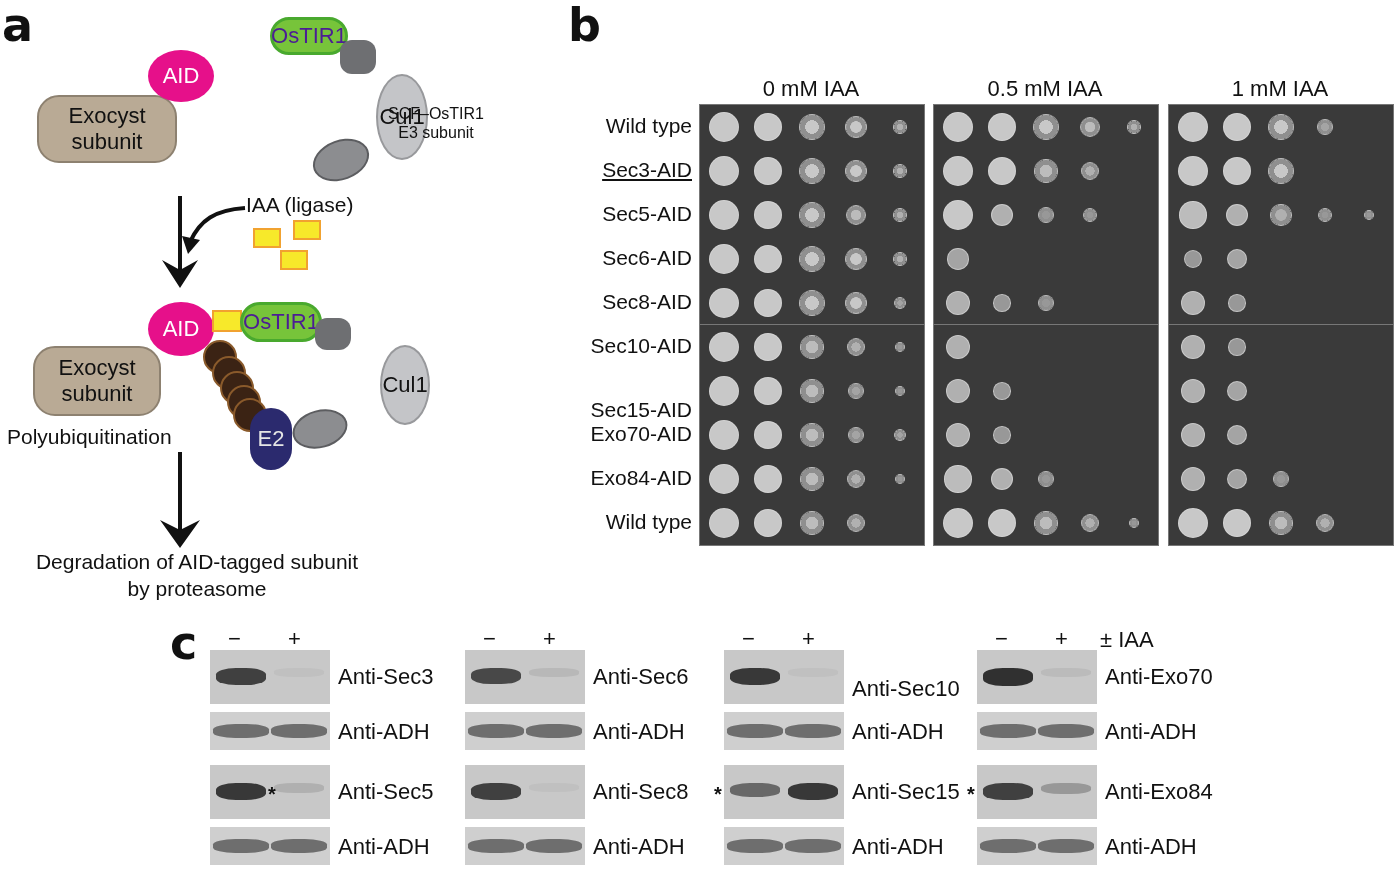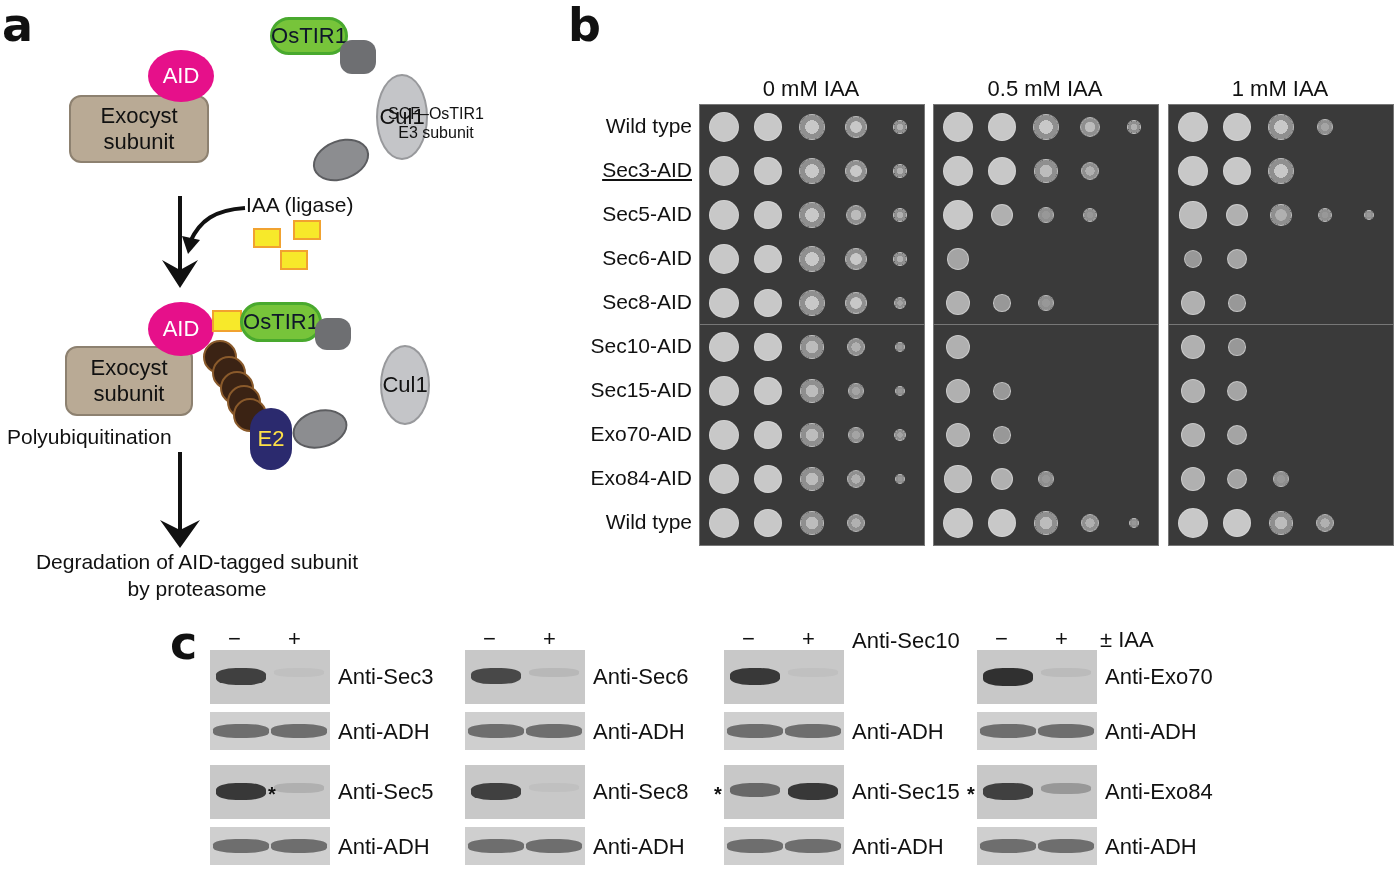--- a/index.html
+++ b/index.html
@@ -4,29 +4,29 @@
 <style>
   html, body { margin:0; padding:0; background:#ffffff; }
   body { width:1395px; height:871px; position:relative; overflow:hidden;
          font-family:"Liberation Sans", sans-serif; color:#111; }
   .abs { position:absolute; }
   .panel-letter { position:absolute; font-family:"DejaVu Sans", sans-serif; font-weight:bold;
                   font-size:46px; line-height:1; color:#111; }
   .lbl { position:absolute; font-size:21px; white-space:nowrap; }
   .shape { position:absolute; box-sizing:border-box; display:flex; align-items:center;
            justify-content:center; text-align:center; font-size:22px; }
-  .exo { background:#b9aa95; border:2px solid #8d8170; border-radius:12px; line-height:1.2;margin-left:32px; }
+  .exo { background:#b9aa95; border:2px solid #8d8170; border-radius:22px; line-height:1.2; }
   .aid { background:#e6108a; border-radius:50%; color:#fff; }
-  .ostir { background:#77c43a; border:3px solid #49a92e; border-radius:24px; color:#0f172a; }
+  .ostir { background:#77c43a; border:3px solid #49a92e; border-radius:24px; color:#4c1d95; }
   .grey-dark { background:#6e6f72; border-radius:12px; }
   .cul { background:#c4c5c8; border:2px solid #98999c; border-radius:50%;margin-left:43px; }
   .grey-oval { background:#8c8d90; border:2px solid #5c5d60; border-radius:50%; }
   .auxin { background:#f7e92a; border:2px solid #f1a230; }
   .ub { background:#3b2314; border:2px solid #8a5a2b; border-radius:50%; width:30px; height:30px; }
-  .e2 { background:#2b2a6e; color:#fde047; border-radius:22px;text-align:right; }
+  .e2 { background:#2b2a6e; color:#e5e5e5; border-radius:22px;text-align:right; }
   .plate { position:absolute; background:#3a3a3a; border:1px solid #777; box-sizing:border-box; }
   .col-head { position:absolute; font-size:22px; text-align:center; }
   .row-lbl { position:absolute; font-size:21px; text-align:right; width:130px; }
   .spot { position:absolute; border-radius:50%; }
   .blot { position:absolute; background:#cfcfcf; box-sizing:border-box; }
   .band { position:absolute; border-radius:40%; }
   .ab { position:absolute; font-size:22px; white-space:nowrap; }
   .pm { position:absolute; font-size:22px; }
   .star { position:absolute; font-size:20px; font-weight:bold; }
 </style>
@@ -87,21 +87,21 @@
   <div class="col-head" style="left:699px;top:76px;width:224px;">0 mM IAA</div>
   <div class="col-head" style="left:933px;top:76px;width:224px;">0.5 mM IAA</div>
   <div class="col-head" style="left:1168px;top:76px;width:224px;">1 mM IAA</div>
   <div id="rows-labels">
       <div class="row-lbl" style="left: 562px; top: 114px;">Wild type</div>
       <div class="row-lbl" style="left: 562px; top: 158px; text-decoration: underline;">Sec3-AID</div>
       <div class="row-lbl" style="left: 562px; top: 202px;">Sec5-AID</div>
       <div class="row-lbl" style="left: 562px; top: 246px;">Sec6-AID</div>
       <div class="row-lbl" style="left: 562px; top: 290px;">Sec8-AID</div>
       <div class="row-lbl" style="left: 562px; top: 334px;">Sec10-AID</div>
-      <div class="row-lbl" style="left: 562px; top: 378px; text-align: right;">Sec15-AID</div>
+      <div class="row-lbl" style="left: 562px; top: 398px; text-align: right;">Sec15-AID</div>
       <div class="row-lbl" style="left: 562px; top: 422px;">Exo70-AID</div>
       <div class="row-lbl" style="left: 562px; top: 466px;">Exo84-AID</div>
       <div class="row-lbl" style="left: 562px; top: 510px;">Wild type</div>
     </div>
   <div id="plates">
       <div class="plate" style="left: 699px; top: 104px; width: 226px; height: 222px;"></div>
       <div class="plate" style="left: 933px; top: 104px; width: 226px; height: 222px;"></div>
       <div class="plate" style="left: 1168px; top: 104px; width: 226px; height: 222px;"></div>
       <div class="spot" style="left: 709px; top: 112px; width: 28px; height: 28px; background: rgb(200, 200, 200); border: 1px solid rgba(220, 220, 220, 0.6);"></div>
       <div class="spot" style="left: 754px; top: 113px; width: 26px; height: 26px; background: rgb(200, 200, 200); border: 1px solid rgba(220, 220, 220, 0.6);"></div>
@@ -239,21 +239,21 @@
       <div class="ab" style="left: 593px; top: 664px;">Anti-Sec6</div>
       <div class="blot" style="left: 465px; top: 712px; width: 120px; height: 38px; background: rgb(207, 207, 207);"></div>
       <div class="band" style="background: rgb(110, 110, 110); left: 468px; top: 724px; width: 56px; height: 14px;"></div>
       <div class="band" style="background: rgb(110, 110, 110); left: 526px; top: 724px; width: 56px; height: 14px;"></div>
       <div class="ab" style="left: 593px; top: 719px;">Anti-ADH</div>
       <div class="pm" style="left: 742px; top: 626px;">−</div>
       <div class="pm" style="left: 802px; top: 626px;">+</div>
       <div class="blot" style="left: 724px; top: 650px; width: 120px; height: 54px; background: rgb(200, 200, 200);"></div>
       <div class="band" style="background: rgb(56, 56, 56); left: 730px; top: 668px; width: 50px; height: 17px;"></div>
       <div class="band" style="background: rgb(192, 192, 192); left: 788px; top: 668px; width: 50px; height: 8.5px;"></div>
-      <div class="ab" style="left: 852px; top: 628px;">Anti-Sec10</div>
+      <div class="ab" style="left: 852px; top: 676px;">Anti-Sec10</div>
       <div class="blot" style="left: 724px; top: 712px; width: 120px; height: 38px; background: rgb(207, 207, 207);"></div>
       <div class="band" style="background: rgb(110, 110, 110); left: 727px; top: 724px; width: 56px; height: 14px;"></div>
       <div class="band" style="background: rgb(110, 110, 110); left: 785px; top: 724px; width: 56px; height: 14px;"></div>
       <div class="ab" style="left: 852px; top: 719px;">Anti-ADH</div>
       <div class="pm" style="left: 995px; top: 626px;">−</div>
       <div class="pm" style="left: 1055px; top: 626px;">+</div>
       <div class="blot" style="left: 977px; top: 650px; width: 120px; height: 54px; background: rgb(200, 200, 200);"></div>
       <div class="band" style="background: rgb(48, 48, 48); left: 983px; top: 668px; width: 50px; height: 17.5px;"></div>
       <div class="band" style="background: rgb(187, 187, 187); left: 1041px; top: 668px; width: 50px; height: 8.8px;"></div>
       <div class="ab" style="left: 1105px; top: 664px;">Anti-Exo70</div>

